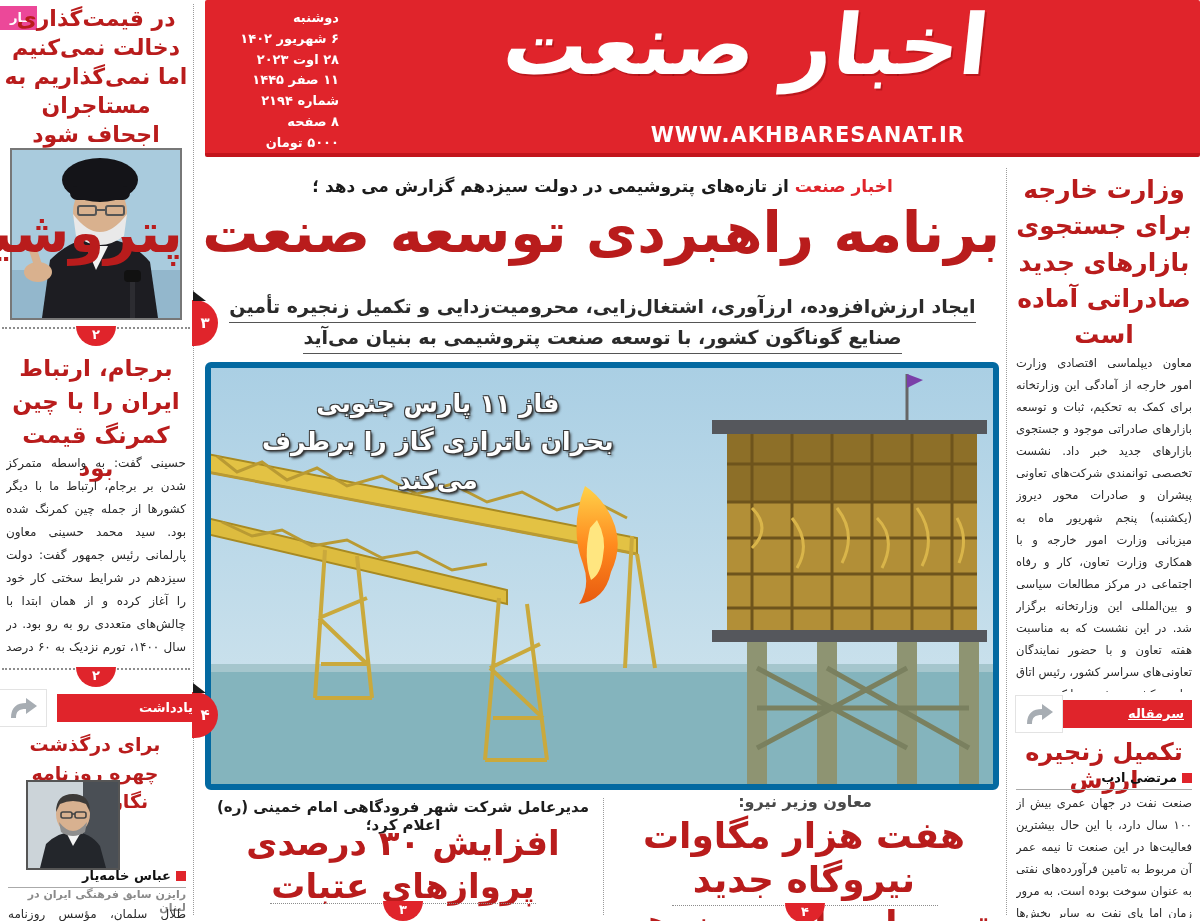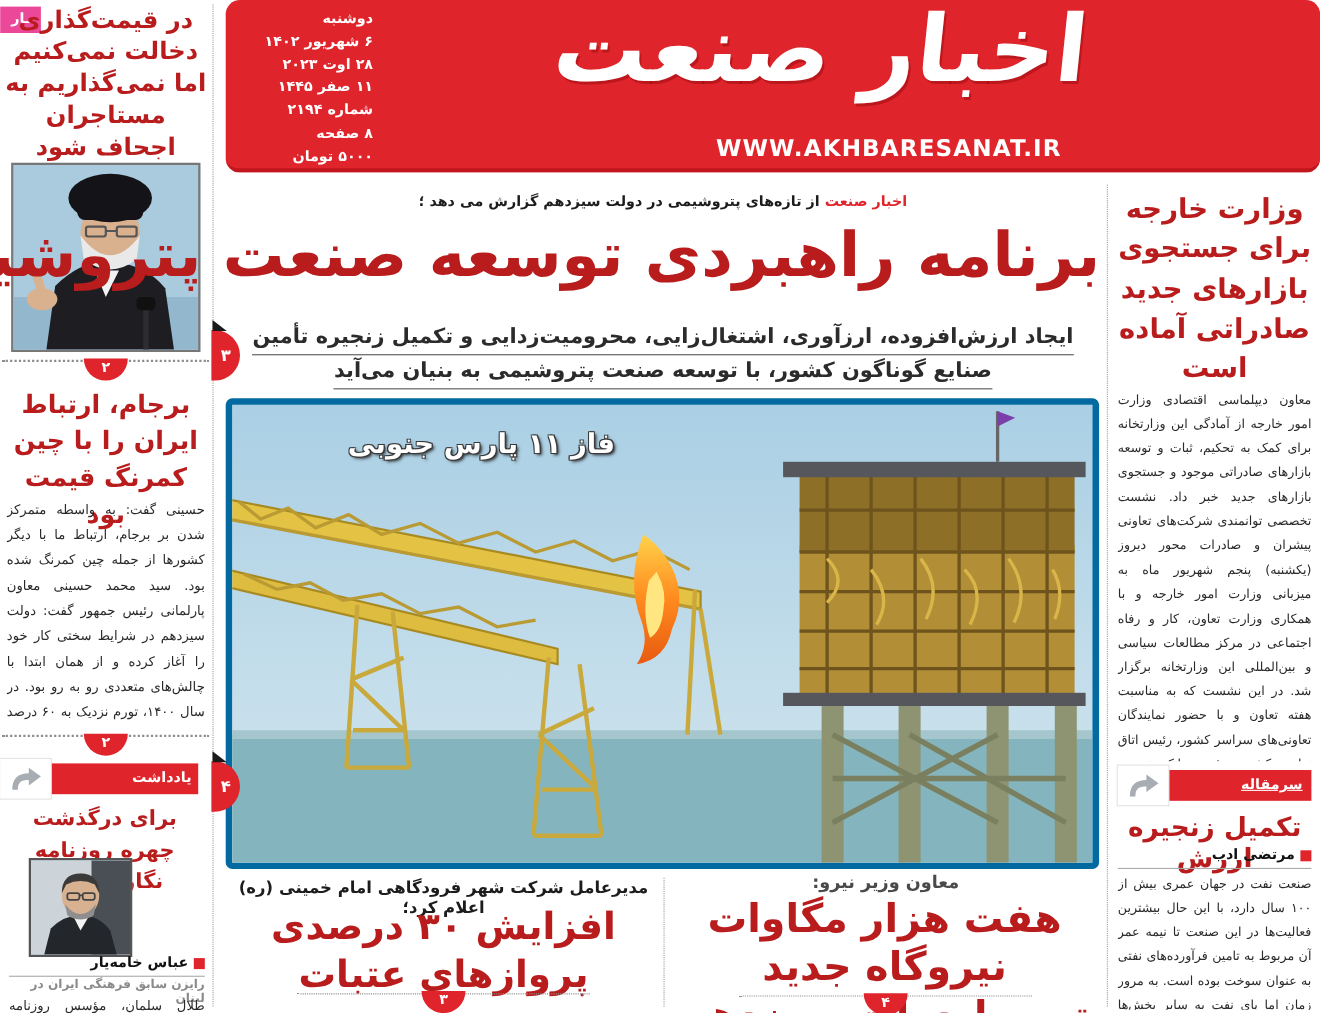--- a/index.html
+++ b/index.html
@@ -7,21 +7,21 @@
   body { font-family:"DejaVu Sans", sans-serif; }
   #page {
     position:relative; width:1200px; height:921px; margin:0 auto;
     background:#ffffff; overflow:hidden; direction:rtl;
   }
   .abs { position:absolute; }
 
   
   #masthead {
     left:205px; top:0; width:995px; height:157px;
-    background:#e0242b; border-bottom:4px solid #c2151c; border-radius:13px;
+    background:#e0242b; border-bottom:4px solid #c2151c; border-radius:2px;
   }
   #masthead-dates {
     position:absolute; left:14px; top:8px; width:120px;
     color:#fff; font-size:13px; font-weight:bold; text-align:right;
     line-height:1.6; direction:rtl;
   }
   #masthead-logo {
     position:absolute; left:130px; top:-4px; width:820px; height:120px;
     color:#fff; font-size:84px; font-weight:bold; text-align:center;
     transform:skewX(-6deg); letter-spacing:-4px; white-space:nowrap;
@@ -158,21 +158,21 @@
   </div>
 
   <div class="abs headline" style="left:4px; top:352px; width:184px; font-size:23px; line-height:1.45;">برجام، ارتباط ایران را با چین کمرنگ قیمت بود</div>
 
   <div class="abs body-text" style="left:6px; top:452px; width:180px; height:208px; font-size:12px;">حسینی گفت: به واسطه متمرکز شدن بر برجام، ارتباط ما با دیگر کشورها از جمله چین کمرنگ شده بود. سید محمد حسینی معاون پارلمانی رئیس جمهور گفت: دولت سیزدهم در شرایط سختی کار خود را آغاز کرده و از همان ابتدا با چالش‌های متعددی رو به رو بود. در سال ۱۴۰۰، تورم نزدیک به ۶۰ درصد و رشد اقتصادی به مدت حدود یک دهه تقریبا صفر بود. با چنین شراطی که در ادامه آن بحران کرونا نیز به وجود آمد، دولت با روحیه‌ای جهادی و بدون وقفه کار را شروع کرد.</div>
 
   <div class="abs hdiv" style="left:2px; top:668px; width:188px;">
     <div class="num-badge">۲</div>
   </div>
 
-  <div class="abs section-bar" style="left:38px; top:694px; width:142px;">
+  <div class="abs section-bar" style="left:57px; top:694px; width:142px;">
     <div class="bar-label" style="position:absolute; right:6px;">یادداشت</div>
   </div>
   <div class="abs arrow-box" style="left:0; top:690px;">
     <svg width="30" height="22" viewBox="0 0 30 22">
       <path d="M3 21 C3 10 9 6 18 6 L18 1 L29 9 L18 17 L18 12 C11 12 8 14 8 21 Z" fill="#a7adb3"></path>
     </svg>
   </div>
 
   <div class="abs headline" style="left:2px; top:730px; width:186px; font-size:19px; line-height:1.5;">برای درگذشت چهره روزنامه نگاری لبنان</div>
 
@@ -191,21 +191,21 @@
     </svg>
   </div>
 
   <div class="abs author-row" style="left:8px; top:868px; width:178px; justify-content:flex-start;">
     <span class="author-sq"></span>
     <span class="author-name">عباس خامه‌یار</span>
   </div>
   <div class="abs" style="left:8px; top:888px; width:178px; font-size:11px; color:#8a8a8a; font-weight:bold; text-align:right;">رایزن سابق فرهنگی ایران در لبنان</div>
   <div class="abs body-text" style="left:8px; top:903px; width:178px; height:18px; font-size:12px;">طلال سلمان، مؤسس روزنامه السفیر</div>
 
-  <div class="abs" style="left:205px; top:176px; width:795px; text-align:center; font-size:13px;">
+  <div class="abs" style="left:205px; top:176px; width:795px; text-align:center; font-size:17px;">
     <span class="kicker" style="color:#e0242b;">اخبار صنعت</span><span class="kicker"> از تازه‌های پتروشیمی در دولت سیزدهم گزارش می دهد ؛</span>
   </div>
 
   <div class="abs headline" style="left:205px; top:200px; width:795px; font-size:56px; letter-spacing:-1px; white-space:nowrap;">برنامه راهبردی توسعه صنعت پتروشیمی</div>
 
   <div class="abs" style="left:205px; top:292px; width:795px; text-align:center;">
     <span class="sub-line">ایجاد ارزش‌افزوده، ارزآوری، اشتغال‌زایی، محرومیت‌زدایی و تکمیل زنجیره تأمین</span><br>
     <span class="sub-line">صنایع گوناگون کشور، با توسعه صنعت پتروشیمی به بنیان می‌آید</span>
   </div>
 
@@ -264,20 +264,21 @@
         <g stroke="#7a805f" stroke-width="5" fill="none">
           <path d="M550 300 L700 380 M700 300 L550 380 M550 340 L762 340 M620 300 L762 380"></path>
         </g>
 
         <line x1="700" y1="52" x2="700" y2="6" stroke="#666" stroke-width="3"></line>
         <polygon points="700,6 716,12 700,20" fill="#7a3fa8"></polygon>
       </g>
     </svg>
     <div id="photo-caption">
       <div>فاز ۱۱ پارس جنوبی</div>
+      <div>بحران ناترازی گاز را برطرف می‌کند</div>
     </div>
   </div>
 
   <div class="abs side-badge" style="left:192px; top:692px;">۴</div>
 
   <div class="abs kicker" style="left:210px; top:798px; width:386px; text-align:center; font-size:15px;">مدیرعامل شرکت شهر فرودگاهی امام خمینی (ره) اعلام کرد؛</div>
   <div class="abs headline" style="left:210px; top:822px; width:386px; font-size:34px; line-height:1.25;">
     <div>افزایش ۳۰ درصدی</div>
     <div>پروازهای عتبات</div>
   </div>

